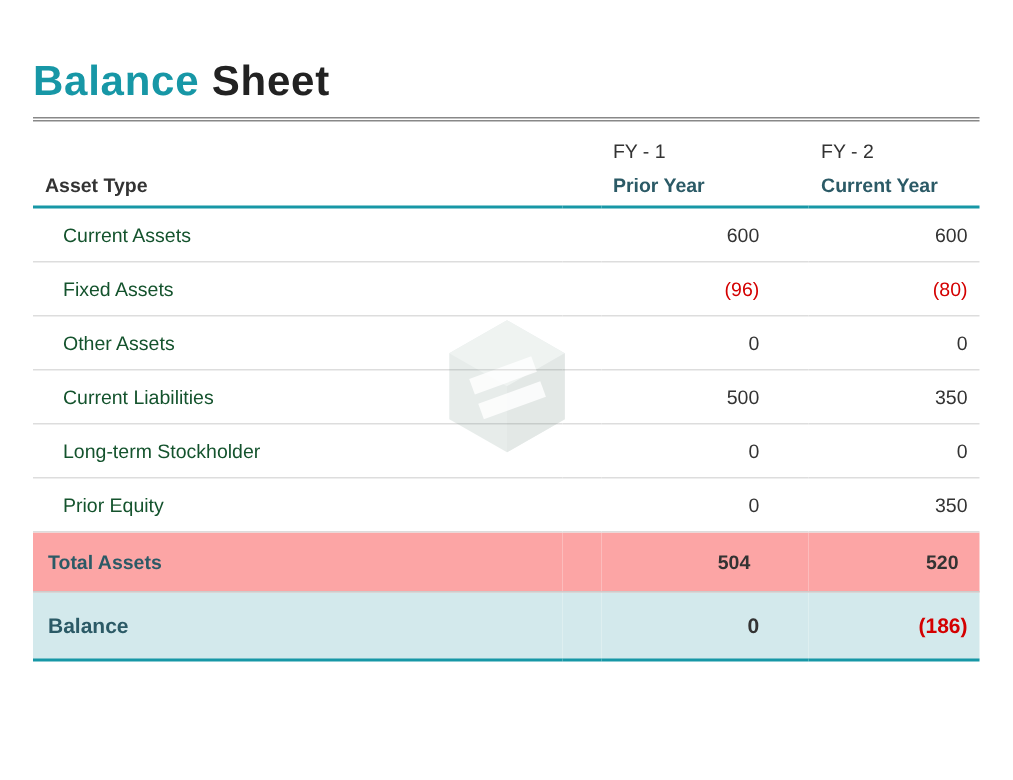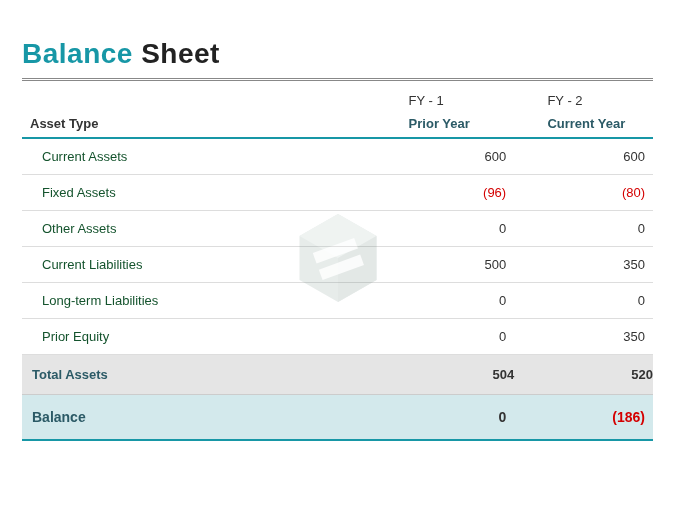--- a/index.html
+++ b/index.html
@@ -23,21 +23,21 @@
   .fy-row td { text-align: left; padding: 6px 8px 4px; font-size: 13px; color: #333; }
   .fy-row td:first-child { text-align: left; }
   .sub-row td { padding: 4px 8px 6px; font-size: 13px; font-weight: 700; color: #2b5a66; border-bottom: 2px solid #1797a6; margin-top: 44px; }
   .sub-row td:first-child { text-align: left; }
   .sub-row td.lbl { color: #333; }
   .sub-row td.val { text-align: right; }
   .item-row td { padding: 10px 8px; font-size: 13px; border-bottom: 1px solid #ddd; }
   .item-row td:first-child { padding-left: 20px; color: #14532d; font-weight: 400; }
   .item-row td.val { text-align: right; }
   .neg { color: #d40000; }
-  .totals td { padding: 12px 0; font-size: 13px; font-weight: 700; background: #e5e5e5; border-bottom: 1px solid #ccc; color: #333; }
+  .totals td { padding: 12px 14px; font-size: 13px; font-weight: 700; background: #fca5a5; border-bottom: 1px solid #ccc; color: #333; }
   .totals td:first-child { color: #2b5a66; padding-left: 10px; }
   .totals td.val { text-align: right; }
   .liab-eq td { padding: 12px 8px; font-size: 13px; font-weight: 700; border-bottom: 2px solid #1797a6; }
   .liab-eq td:first-child { color: #2b5a66; padding-left: 10px; }
   .liab-eq td.val { text-align: right; }
   .liab-eq .good { color: #0a7a3b; }
   .liab-eq .bad { color: #d40000; }
   .balance td { padding: 14px 8px; font-size: 14px; font-weight: 700; background: #d3e9ec; border-bottom: 2px solid #1797a6; }
   .balance td:first-child { color: #2b5a66; padding-left: 10px; }
   .balance td.val { text-align: right; }
@@ -119,21 +119,21 @@
         <td class="val">0</td>
       </tr>
       <tr class="item-row">
         <td>Current Liabilities</td>
         <td></td>
         <td class="val">500</td>
         <td></td>
         <td class="val">350</td>
       </tr>
       <tr class="item-row">
-        <td>Long-term Liabilities</td>
+        <td>Long-term Stockholder</td>
         <td></td>
         <td class="val">0</td>
         <td></td>
         <td class="val">0</td>
       </tr>
       <tr class="item-row">
         <td>Prior Equity</td>
         <td></td>
         <td class="val">0</td>
         <td></td>

